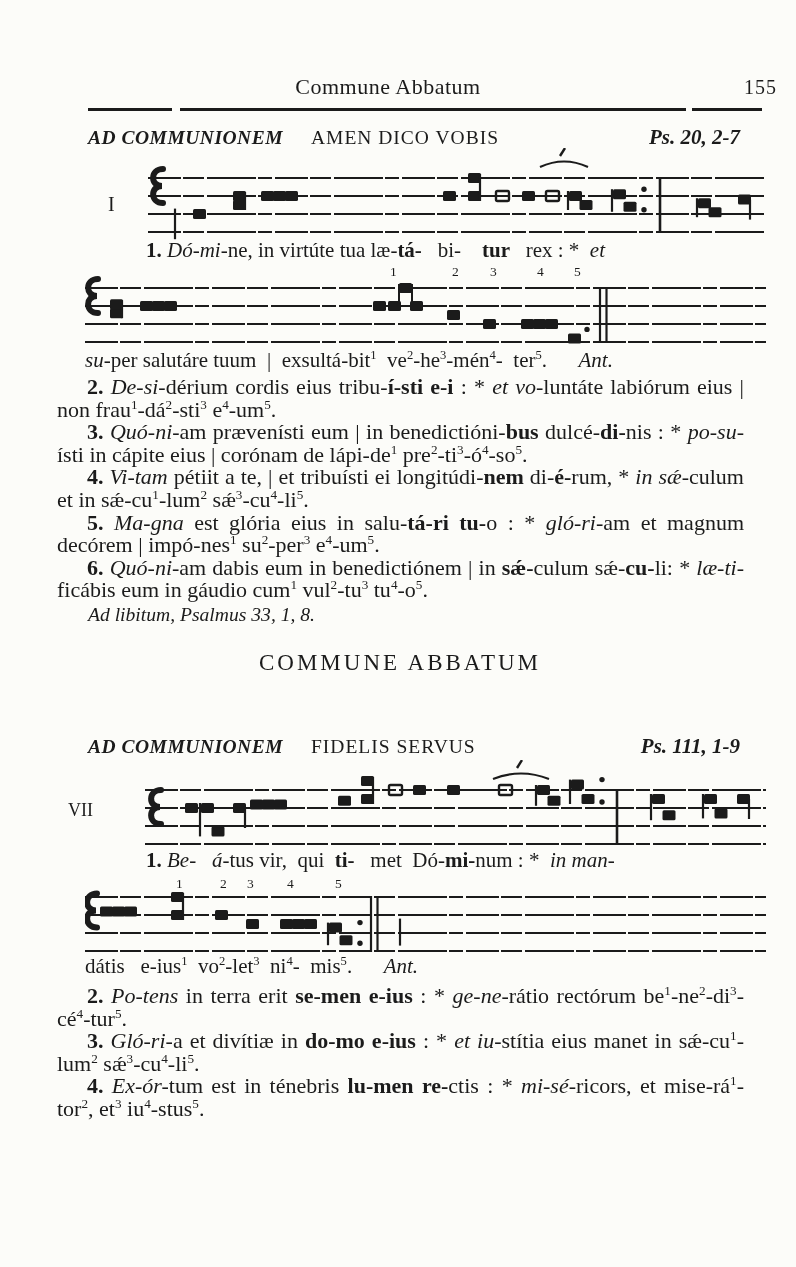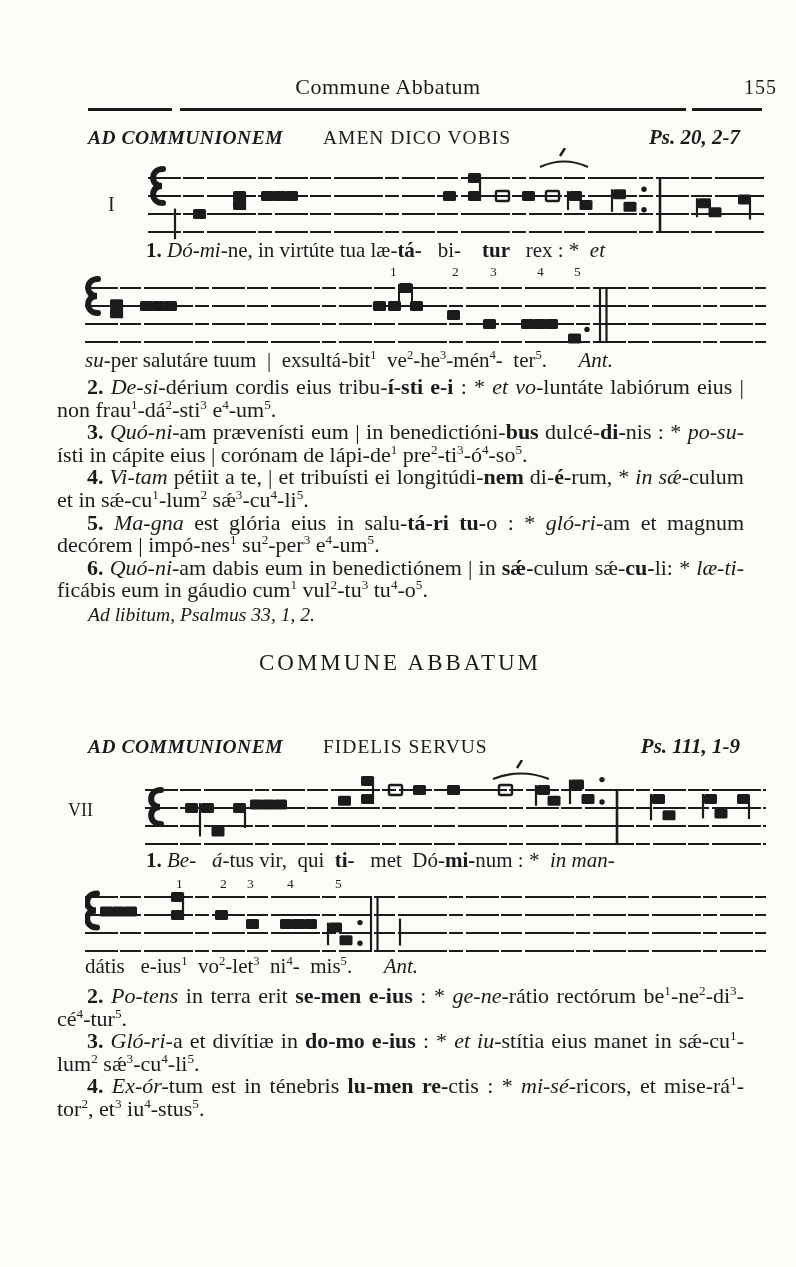--- a/index.html
+++ b/index.html
@@ -14,21 +14,21 @@
   .r-i{font-style:italic;}
   sup{font-size:.6em;line-height:0;}
   .running-header{position:absolute;top:74px;left:88px;width:600px;text-align:center;font-size:22px;letter-spacing:.5px;}
   .page-number{position:absolute;top:76px;right:56px;font-size:20px;letter-spacing:1px;}
   .rule{position:absolute;top:108px;height:2.6px;background:#1b1b1b;}
   .rule-l{left:88px;width:84px;}
   .rule-m{left:180px;width:506px;}
   .rule-r{left:692px;width:70px;}
   .chant-title{position:absolute;left:88px;width:652px;display:flex;align-items:baseline;}
   .ct-main{font-style:italic;font-weight:bold;font-size:19.5px;letter-spacing:.5px;white-space:pre;}
-  .ct-sub{margin-left:40px;font-size:19.5px;letter-spacing:1px;white-space:pre;}
+  .ct-sub{margin-left:28px;font-size:19.5px;letter-spacing:1px;white-space:pre;}
   .ct-ref{margin-left:auto;font-style:italic;font-size:21px;white-space:pre;font-weight:bold;}
   .title1{top:125px;}
   .title2{top:734px;}
   .mode{position:absolute;font-size:20px;}
   .mode1{left:108px;top:193px;}
   .mode2{left:68px;top:800px;font-size:18px;}
   .staff{position:absolute;}
   .lyric{position:absolute;white-space:pre;font-size:21px;}
   .ly1a{left:146px;top:238px;}
   .ly1b{left:85px;top:348px;}
@@ -138,21 +138,21 @@
     </svg>
   <div class="lyric ly1b"><span class="r-i">su-</span><span>per salutáre tuum  |  exsultá-bit</span><sup>1</sup><span>  ve</span><sup>2</sup><span>-he</span><sup>3</sup><span>-mén</span><sup>4</sup><span>-  ter</span><sup>5</sup><span>.      </span><span class="r-i">Ant.</span></div>
 
   <div class="verse-block vb1">
       <p class="verse"><span class="r-b">2. </span><span class="r-i">De-si-</span><span>dérium cordis eius tribu-</span><span class="r-b">í-sti e-i</span><span> : * </span><span class="r-i">et vo-</span><span>luntáte labiórum eius | non frau</span><sup>1</sup><span>-dá</span><sup>2</sup><span>-sti</span><sup>3</sup><span> e</span><sup>4</sup><span>-um</span><sup>5</sup><span>.</span></p>
       <p class="verse"><span class="r-b">3. </span><span class="r-i">Quó-ni-</span><span>am prævenísti eum | in benedictióni-</span><span class="r-b">bus</span><span> dulcé-</span><span class="r-b">di-</span><span>nis : * </span><span class="r-i">po-su-</span><span>ísti in cápite eius | corónam de lápi-de</span><sup>1</sup><span> pre</span><sup>2</sup><span>-ti</span><sup>3</sup><span>-ó</span><sup>4</sup><span>-so</span><sup>5</sup><span>.</span></p>
       <p class="verse"><span class="r-b">4. </span><span class="r-i">Vi-tam</span><span> pétiit a te, | et tribuísti ei longitúdi-</span><span class="r-b">nem</span><span> di-</span><span class="r-b">é-</span><span>rum, * </span><span class="r-i">in sǽ-</span><span>culum et in sǽ-cu</span><sup>1</sup><span>-lum</span><sup>2</sup><span> sǽ</span><sup>3</sup><span>-cu</span><sup>4</sup><span>-li</span><sup>5</sup><span>.</span></p>
       <p class="verse"><span class="r-b">5. </span><span class="r-i">Ma-gna</span><span> est glória eius in salu-</span><span class="r-b">tá-ri tu-</span><span>o : * </span><span class="r-i">gló-ri-</span><span>am et magnum decórem | impó-nes</span><sup>1</sup><span> su</span><sup>2</sup><span>-per</span><sup>3</sup><span> e</span><sup>4</sup><span>-um</span><sup>5</sup><span>.</span></p>
       <p class="verse"><span class="r-b">6. </span><span class="r-i">Quó-ni-</span><span>am dabis eum in benedictiónem | in </span><span class="r-b">sǽ-</span><span>culum sǽ-</span><span class="r-b">cu-</span><span>li: * </span><span class="r-i">læ-ti-</span><span>ficábis eum in gáudio cum</span><sup>1</sup><span> vul</span><sup>2</sup><span>-tu</span><sup>3</sup><span> tu</span><sup>4</sup><span>-o</span><sup>5</sup><span>.</span></p>
     </div>
-  <div class="adlib">Ad libitum, Psalmus 33, 1, 2.</div>
+  <div class="adlib">Ad libitum, Psalmus 33, 1, 8.</div>
 
   <div class="section-heading">COMMUNE ABBATUM</div>
 
   <div class="chant-title title2">
     <span class="ct-main">AD COMMUNIONEM</span>
     <span class="ct-sub">FIDELIS SERVUS</span>
     <span class="ct-ref">Ps. 111, 1-9</span>
   </div>
 
   <span class="mode mode2">VII</span>

